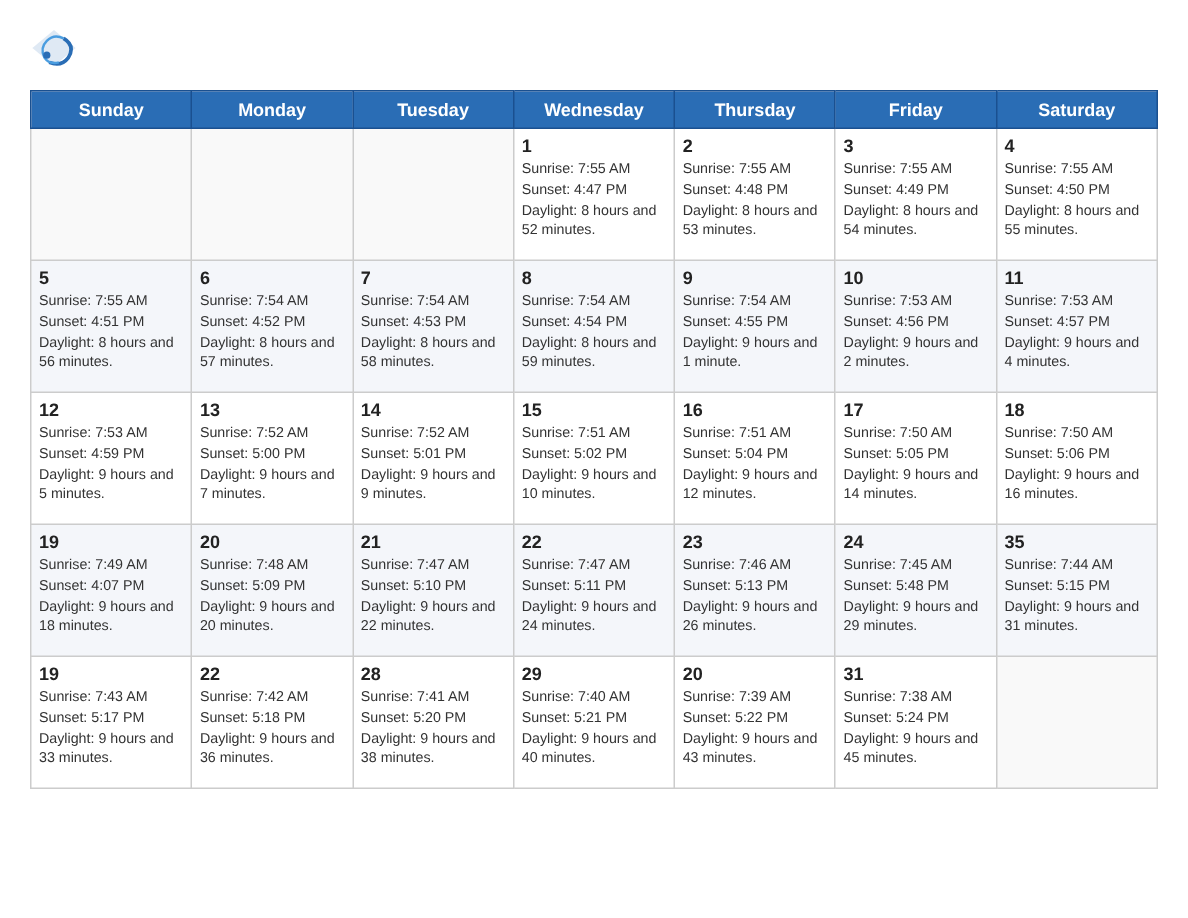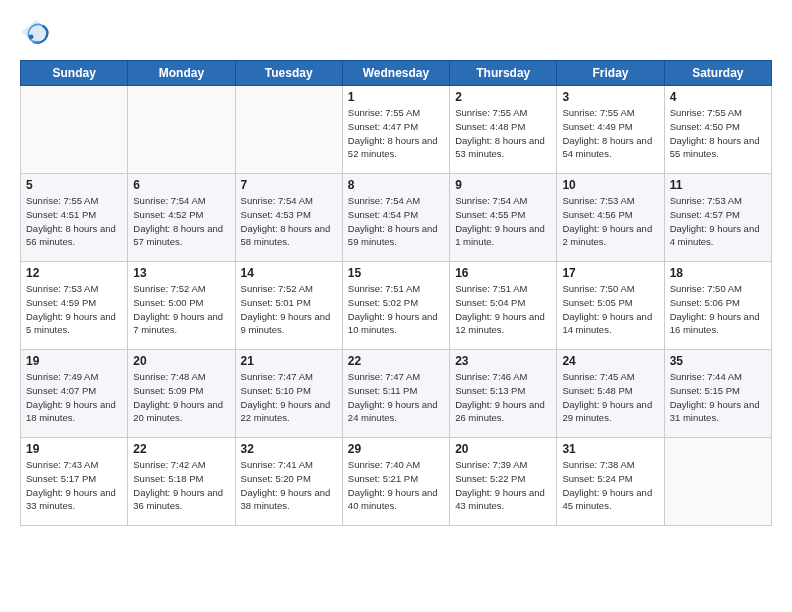--- a/index.html
+++ b/index.html
@@ -307,21 +307,21 @@
 Sunset: 5:17 PM
 Daylight: 9 hours and 33 minutes.</div>
           </td>
           <td>
             <span class="day-number">22</span>
             <div class="day-info">Sunrise: 7:42 AM
 Sunset: 5:18 PM
 Daylight: 9 hours and 36 minutes.</div>
           </td>
           <td>
-            <span class="day-number">32</span>
+            <span class="day-number">28</span>
             <div class="day-info">Sunrise: 7:41 AM
 Sunset: 5:20 PM
 Daylight: 9 hours and 38 minutes.</div>
           </td>
           <td>
             <span class="day-number">29</span>
             <div class="day-info">Sunrise: 7:40 AM
 Sunset: 5:21 PM
 Daylight: 9 hours and 40 minutes.</div>
           </td>

